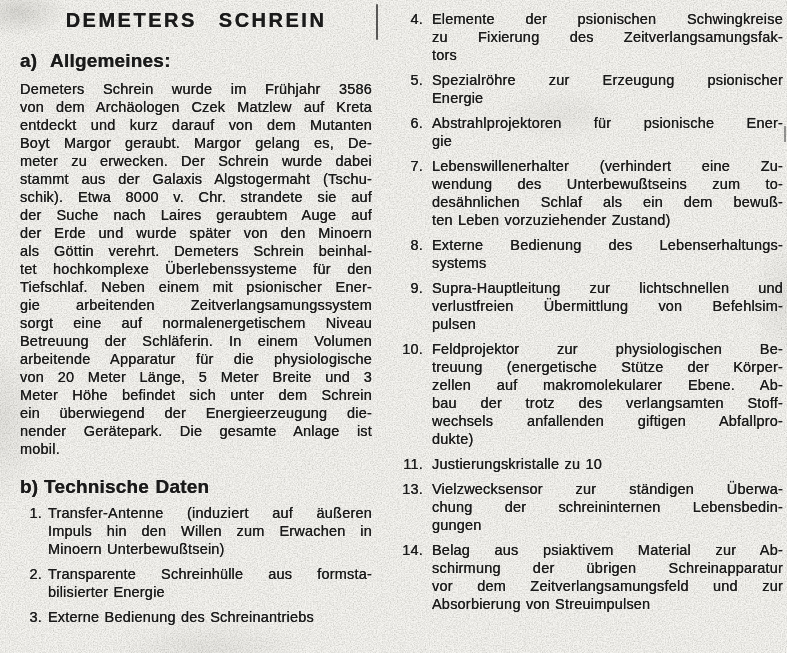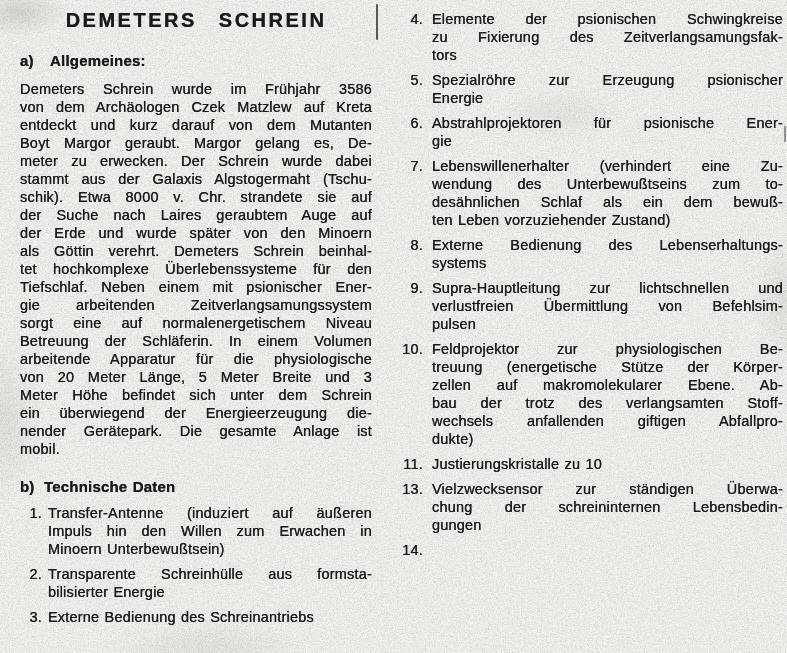--- a/index.html
+++ b/index.html
@@ -29,21 +29,21 @@
 
   .doc-title {
     margin: 0 0 20px 0;
     font-size: 20px;
     font-weight: bold;
     text-align: center;
     letter-spacing: 2.5px;
     word-spacing: 14px;
     line-height: 24px;
   }
-  .sec-head { font-weight: bold; font-size: 15px; margin-bottom: 10px; }
+  .sec-head { font-weight: bold; font-size: 19px; margin-bottom: 10px; }
   .sec-head.b { margin-top: 20px; margin-bottom: 8px; }
   .sec-label { display: inline-block; width: 30px; }
   .sec-head.b .sec-label { width: 24px; }
 
   .line { text-align: justify; text-align-last: justify; }
   .line.last { text-align-last: left; }
 
   .item { display: flex; margin-bottom: 7px; }
   .num { text-align: right; }
   .col-left  .num { flex: 0 0 22px; margin-right: 6px; }
@@ -210,20 +210,26 @@
           <div class="num">13.</div>
           <div class="item-lines">
             <div class="line">Vielzwecksensor zur ständigen Überwa-</div>
             <div class="line">chung der schreininternen Lebensbedin-</div>
             <div class="line last">gungen</div>
           </div>
         </div>
 
         <div class="item">
           <div class="num">14.</div>
+          <div class="item-lines">
+            <div class="line">Belag aus psiaktivem Material zur Ab-</div>
+            <div class="line">schirmung der übrigen Schreinapparatur</div>
+            <div class="line">vor dem Zeitverlangsamungsfeld und zur</div>
+            <div class="line last">Absorbierung von Streuimpulsen</div>
+          </div>
         </div>
       </div>
   </div>
 
   <div class="artifact-vline-1"></div>
   <div class="artifact-vline-2"></div>
 
   <svg class="grain" xmlns="http://www.w3.org/2000/svg" width="787" height="653">
     <filter id="grain-f">
       <feTurbulence type="fractalNoise" baseFrequency="0.75" numOctaves="2" seed="7" result="n"></feTurbulence>

